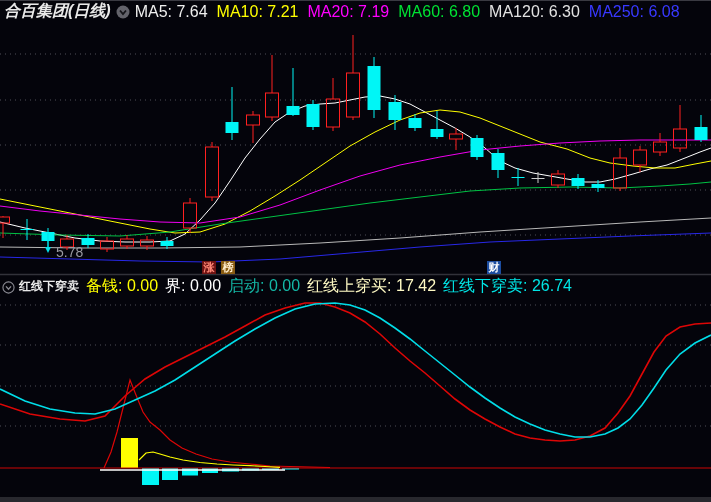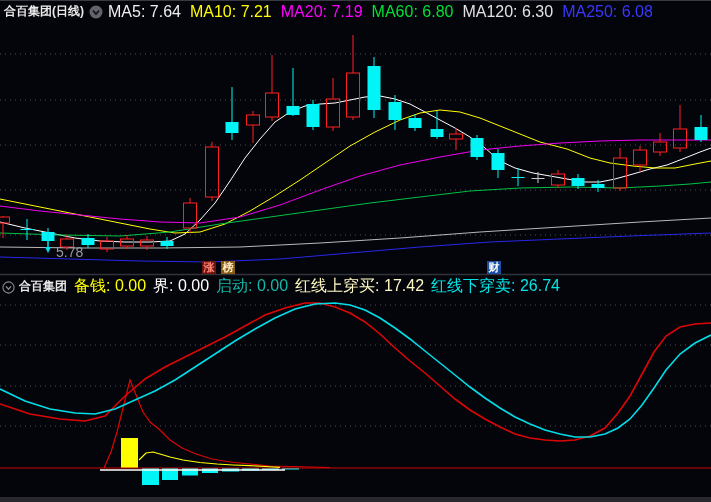--- a/index.html
+++ b/index.html
@@ -1,20 +1,20 @@
 <!DOCTYPE html>
 <html><head>
 <meta charset="utf-8">
 <style>
   html,body{margin:0;padding:0;background:#000;}
   .stage{position:relative;width:711px;height:502px;background:#04040b;overflow:hidden;
          font-family:"Liberation Sans","DejaVu Sans",sans-serif;}
   .topborder{position:absolute;left:0;top:0;width:711px;height:1px;background:#3a3a42;}
   .topbar{position:absolute;left:0;top:1px;width:711px;height:21px;display:flex;align-items:center;white-space:nowrap;}
-  .topbar .title{font-size:12px;font-weight:bold;margin-left:4px;}
+  .topbar .title{font-size:16px;font-weight:bold;margin-left:4px;font-style:italic;}
   .drop{width:14px;height:14px;margin:0 5px;flex:0 0 auto;}
   .ma{font-size:16px;margin-right:9px;}
   .indhdr{position:absolute;left:0;top:276px;width:711px;height:20px;display:flex;align-items:center;white-space:nowrap;}
   .indhdr .drop2{width:13px;height:13px;margin:0 4px 0 2px;flex:0 0 auto;}
   .indhdr .iname{font-size:12px;font-weight:bold;margin-right:7px;}
   .fld{font-size:16px;margin-right:7px;}
   .badge{position:absolute;width:14px;height:13px;font-size:11px;line-height:13px;text-align:center;font-weight:bold;}
   svg.chart{position:absolute;left:0;top:22px;}
   .bottomstrip{position:absolute;left:0;top:497px;width:711px;height:5px;background:#28282e;}
 </style>
@@ -175,18 +175,18 @@
       <div class="badge" style="left: 487px; top: 261px; background: rgb(28, 77, 160); color: rgb(255, 255, 255);">财</div>
     </div>
 
   <div class="indhdr">
     <span class="drop2">
       <svg width="13" height="13" viewBox="0 0 14 14">
         <circle cx="7" cy="7" r="6" fill="none" stroke="#8a8a92" stroke-width="1.2"></circle>
         <path d="M4.3 5.8 L7 8.8 L9.7 5.8" stroke="#8a8a92" stroke-width="1.5" fill="none"></path>
       </svg>
     </span>
-    <span class="iname" style="color:#e9e9e9">合百集团</span>
+    <span class="iname" style="color:#e9e9e9">红线下穿卖</span>
     <span id="ind-fields"><span class="fld" style="color: rgb(255, 255, 0);">备钱: 0.00</span><span class="fld" style="color: #ffffff;">界: 0.00</span><span class="fld" style="color: #14b8a6;">启动: 0.00</span><span class="fld" style="color: #fef9c3;">红线上穿买: 17.42</span><span class="fld" style="color: rgb(0, 229, 229);">红线下穿卖: 26.74</span></span>
   </div>
 
   <div class="bottomstrip"></div>
 </div>
 
 </body></html>

